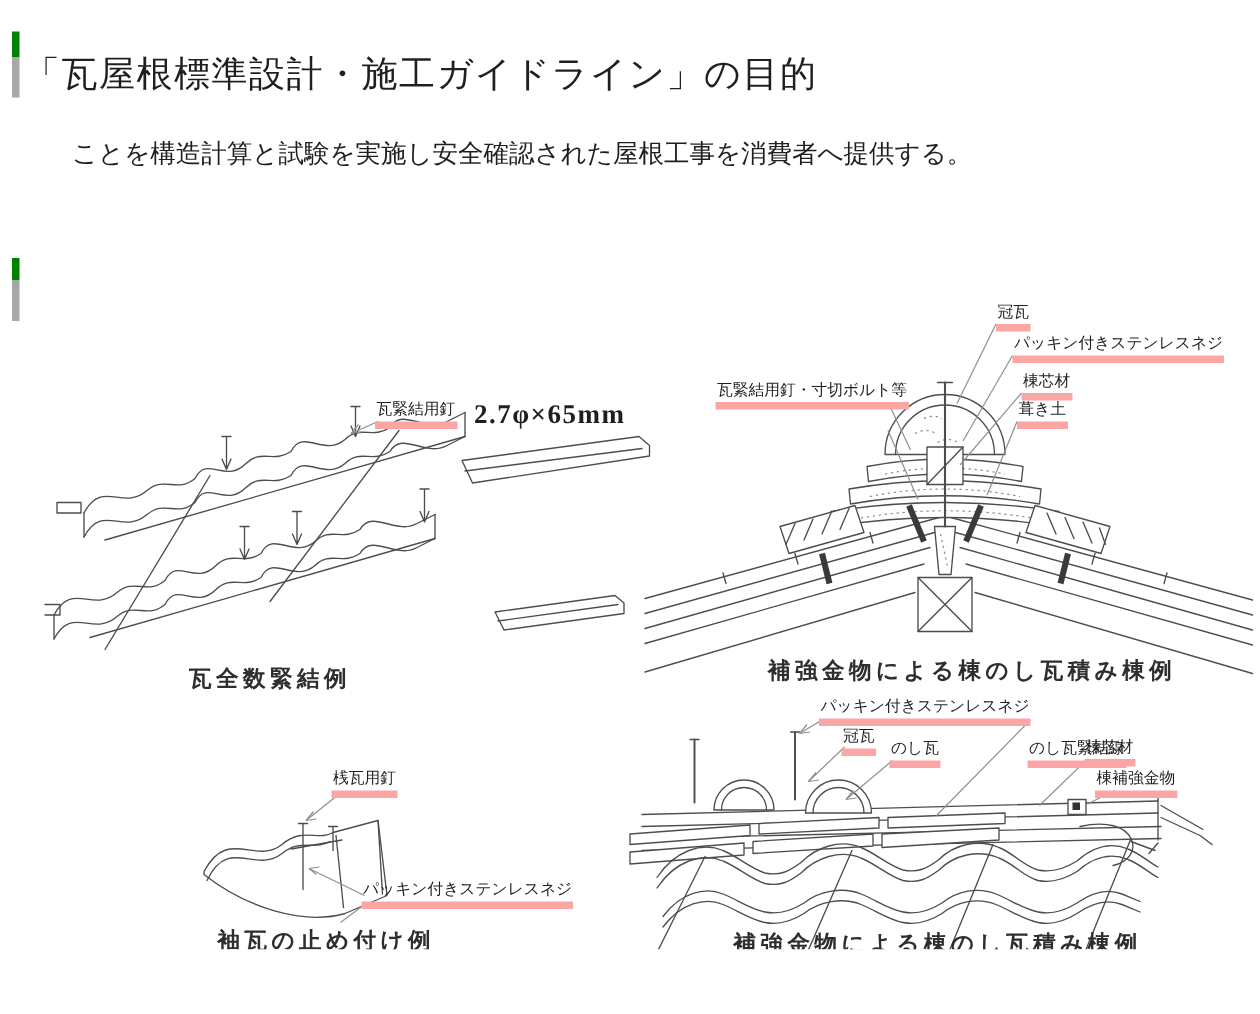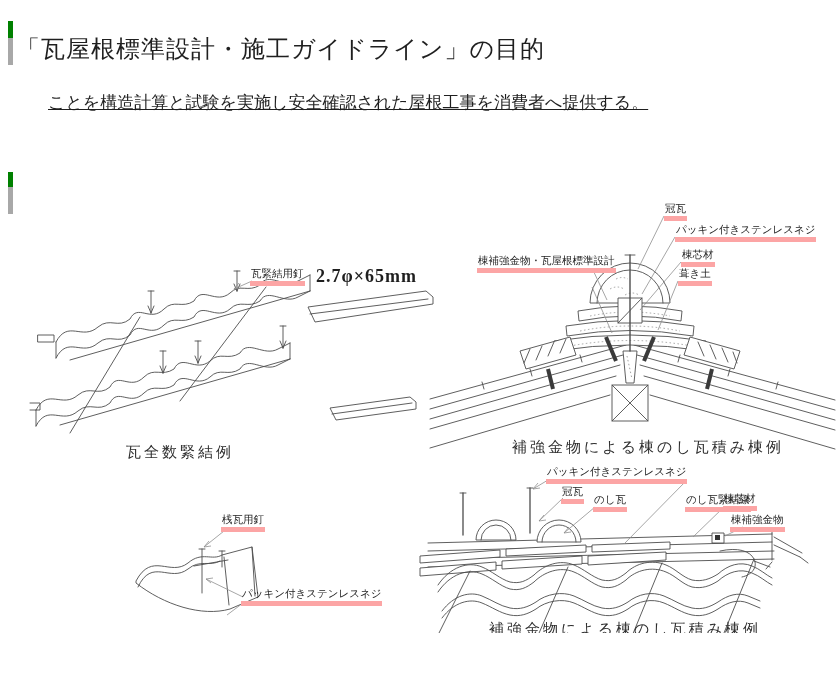--- a/index.html
+++ b/index.html
@@ -9,41 +9,41 @@
   .vbar .green{position:absolute;left:0;top:0;width:5px;}
   .vbar .gray{position:absolute;left:0;width:5px;}
   .title{position:absolute;font-size:24px;letter-spacing:1px;white-space:nowrap;}
   .intro{position:absolute;font-size:17px;line-height:30px;white-space:nowrap;}
   .sec-title{position:absolute;font-size:24px;letter-spacing:2px;white-space:nowrap;}
   .dlabel{position:absolute;font-size:10.5px;line-height:12px;white-space:nowrap;
           border-bottom:5px solid #fca5a5;padding:0 1px 1px 1px;background:transparent;}
   .dlabel.sm{font-size:9.5px;}
   .dspec{position:absolute;font-size:18px;font-weight:bold;white-space:nowrap;letter-spacing:1px;}
   .dcaption{position:absolute;font-family:"Liberation Sans","DejaVu Sans",sans-serif;
-            font-weight:normal;font-size:15px;letter-spacing:3px;color:#2e2e2e;white-space:nowrap;}
+            font-weight:bold;font-size:15px;letter-spacing:3px;color:#2e2e2e;white-space:nowrap;}
   svg{position:absolute;overflow:visible;}
   .ln{fill:none;stroke:#4d4d4d;stroke-width:0.9;stroke-linecap:round;stroke-linejoin:round;}
   .lnw{fill:#ffffff;stroke:#4d4d4d;stroke-width:0.9;stroke-linejoin:round;}
   .lead{fill:none;stroke:#8f8f8f;stroke-width:0.8;}
   .bolt{fill:none;stroke:#3a3a3a;stroke-width:4;}
   .dots{fill:none;stroke:#8a8a8a;stroke-width:0.8;stroke-dasharray:1.5,2.5;}
 </style>
 </head>
 <body>
 
 <div class="page">
 
   <div class="vbar" style="left:8px;top:21px;height:44px;">
     <span class="green" style="height:17px;background:#008000;"></span>
     <span class="gray" style="top:17px;height:27px;background:#a8a8a8;"></span>
   </div>
   <div class="title" style="left:16px;top:33px;">「瓦屋根標準設計・施工ガイドライン」の目的</div>
 
   <div class="intro" style="left:30px;top:88px;">
-    <div style="padding-left:18px;text-decoration:underline;">ことを構造計算と試験を実施し安全確認された屋根工事を消費者へ提供する。</div>
+    <div style="padding-left:18px;">ことを構造計算と試験を実施し安全確認された屋根工事を消費者へ提供する。</div>
   </div>
 
   <div class="vbar" style="left:8px;top:172px;height:42px;">
     <span class="green" style="height:15px;background:#008000;"></span>
     <span class="gray" style="top:15px;height:27px;background:#a8a8a8;"></span>
   </div>
 
   <svg style="left:30px;top:265px;" width="410" height="200" viewBox="0 0 410 200">
     <defs>
       <path id="wv" d="M10,105 C22,82 36,104 52,90 C64,80 72,92 84,82 C92,66 104,86 118,72 C128,62 136,72 148,64 C156,48 170,68 184,56 C194,46 202,56 214,48 C222,34 238,52 252,44 L264,38"></path>
@@ -133,21 +133,21 @@
       <path class="lead" d="M251,59 L210,107"></path>
       <path class="lead" d="M248,78 L228,127"></path>
       <path class="lead" d="M162,65 L177,97"></path>
       <path class="lead" d="M162,84 L182,130"></path>
     </g>
   </svg>
   <div class="dlabel" style="left:664px;top:203px;">冠瓦</div>
   <div class="dlabel" style="left:675px;top:224px;">パッキン付きステンレスネジ</div>
   <div class="dlabel" style="left:681px;top:249px;">棟芯材</div>
   <div class="dlabel" style="left:678px;top:268px;">葺き土</div>
-  <div class="dlabel" style="left:477px;top:255px;">棟補強金物・瓦屋根標準設計</div>
+  <div class="dlabel" style="left:477px;top:255px;">瓦緊結用釘・寸切ボルト等</div>
   <div class="dcaption" style="left:512px;top:438px;">補強金物による棟のし瓦積み棟例</div>
 
   <svg style="left:130px;top:505px;" width="290" height="135" viewBox="0 0 290 135">
     <g>
       <path class="lnw" d="M6,76 C22,46 40,72 58,58 C72,46 82,56 92,50 L122,42 L128,92 L100,104 C72,112 34,100 6,78 Z"></path>
       <path class="ln" d="M8,82 C22,52 40,78 58,64 C70,54 80,62 90,56"></path>
       <path class="ln" d="M94,52 L99,100"></path>
       <path class="ln" d="M122,42 L125,91"></path>
       <path class="ln" d="M64,61 L98,55"></path>
     </g>
@@ -158,20 +158,21 @@
     <g>
       <path class="lead" d="M94,26 L74,42"></path>
       <path class="lead" d="M74,42 L81,41 M74,42 L79,36"></path>
       <path class="lead" d="M113,92 L76,74"></path>
       <path class="lead" d="M76,74 L83,73 M76,74 L81,78"></path>
       <path class="lead" d="M113,98 L97,110"></path>
     </g>
   </svg>
   <div class="dlabel" style="left:221px;top:514px;">桟瓦用釘</div>
   <div class="dlabel" style="left:241px;top:588px;">パッキン付きステンレスネジ</div>
+  <div class="dcaption" style="left:145px;top:618px;">袖瓦の止め付け例</div>
 
   <svg style="left:420px;top:463px;" width="420" height="182" viewBox="0 0 420 182">
     <defs>
       <path id="w1" d="M18,122 C30,104 48,98 62,104 C72,108 80,116 90,119 C100,121 106,118 114,112 C124,102 140,96 154,102 C164,106 172,114 182,117 C192,119 198,116 206,110 C216,100 232,96 246,102 C256,106 262,114 272,117 C282,119 290,116 298,111 C308,102 320,98 332,103 C340,106 346,112 352,115"></path>
       <path id="w2" d="M22,148 C34,132 50,128 62,133 C72,137 80,143 90,145 C100,147 108,144 116,139 C126,131 142,128 154,133 C164,137 172,143 182,145 C192,147 200,144 208,139 C218,131 232,128 244,133 C254,137 262,143 272,145 C282,147 290,144 298,139 C308,132 318,129 328,133 L340,138"></path>
     </defs>
     <g>
       <path class="ln" d="M8,80 L352,71 M8,88 L352,79 M8,96 L354,88 M8,104 L354,96"></path>
       <path class="ln" d="M352,69 V97"></path>
       <path class="lnw" d="M292,70 h12 v10 h-12 Z"></path>

